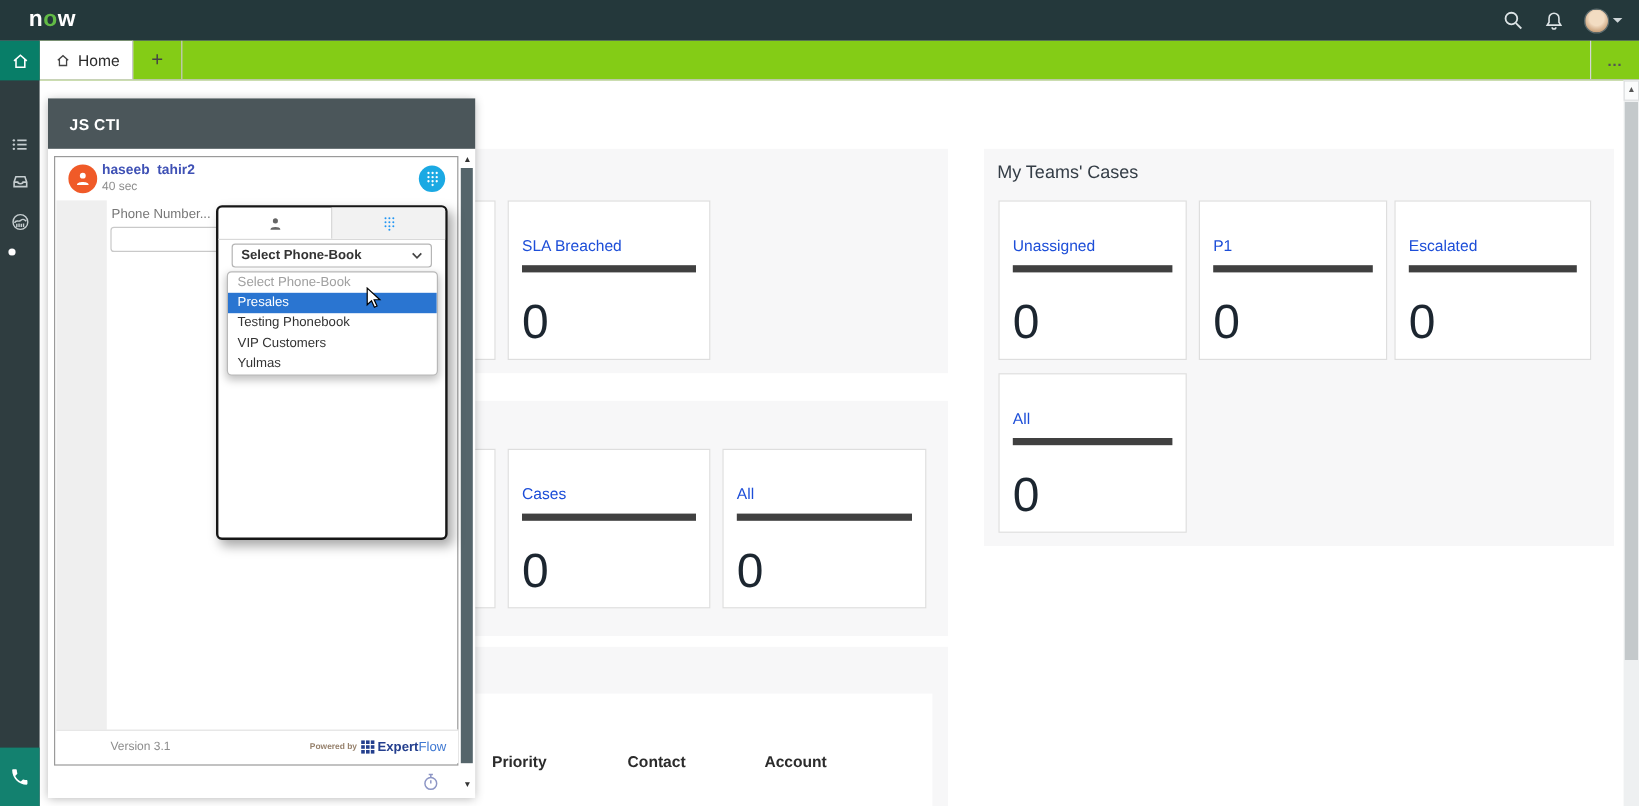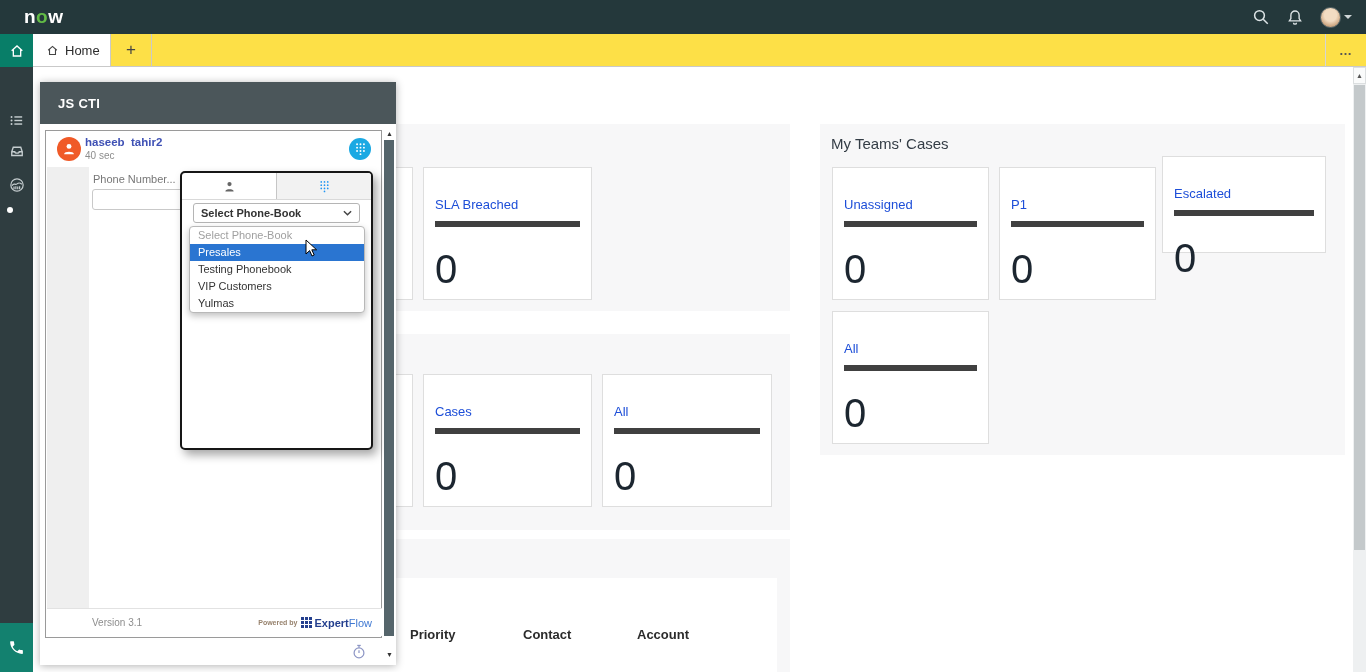--- a/index.html
+++ b/index.html
@@ -17,21 +17,21 @@
   
   .topbar{left:0;top:0;width:1366px;height:34px;background:var(--topbar-bg);}
   .logo{left:24px;top:6px;font-size:19px;font-weight:bold;color:#fff;letter-spacing:.5px;}
   .logo .o{color:var(--logo-green);}
   .top-icons{right:14px;top:0;height:34px;display:flex;align-items:center;gap:16px;}
   .top-icon{width:18px;height:18px;color:#dde4e6;}
   .avatar{width:21px;height:21px;border-radius:50%;background:radial-gradient(circle at 50% 38%,#f2dcc2 0 40%,#caa27c 75%,#9d7a55);border:1px solid #5c6b6e;}
   .caret-down{width:0;height:0;border-left:4px solid transparent;border-right:4px solid transparent;border-top:4px solid #cfd6d8;}
 
   
-  .tabbar{left:33px;top:34px;width:1333px;height:33px;background:#fde047;border-bottom:1px solid #c9c9c9;}
+  .tabbar{left:33px;top:34px;width:1333px;height:33px;background:#84cc16;border-bottom:1px solid #c9c9c9;}
   .tab-home{left:0;top:0;width:78px;height:32px;border-right:1px solid #c9c9c9;display:flex;align-items:center;gap:6px;padding-left:13px;background:#fff;}
   .tab-home span{font-size:13px;color:#2c2c2c;}
   .tab-plus{left:78px;top:0;width:41px;height:32px;border-right:1px solid #c9c9c9;display:flex;align-items:center;justify-content:center;font-size:17px;color:#444;}
   .tab-more{right:0;top:0;width:41px;height:32px;border-left:1px solid #d5d5d5;display:flex;align-items:center;justify-content:center;color:#555;font-size:13px;font-weight:bold;letter-spacing:1px;}
 
   
   .sidebar{left:0;top:34px;width:33px;height:638px;background:var(--sidebar-bg);}
   .side-home{left:0;top:0;width:33px;height:33px;background:var(--nav-green);display:flex;align-items:center;justify-content:center;color:#fff;}
   .side-icon{left:0;width:33px;height:30px;display:flex;align-items:center;justify-content:center;color:#c6ced0;}
   .side-phone{left:0;top:589px;width:33px;height:49px;background:var(--phone-green);display:flex;align-items:center;justify-content:center;color:#fff;}
@@ -201,21 +201,21 @@
   <div class="abs gray-sec" style="left:820px;top:124px;width:525px;height:331px;">
     <div class="abs sec-title" style="left:11px;top:11px;">My Teams' Cases</div>
     <div class="stat-card" style="left:12px;top:43px;width:157px;height:133px;">
       <div class="stat-label">Unassigned</div>
       <div class="stat-value">0</div>
     </div>
     <div class="stat-card" style="left:179px;top:43px;width:157px;height:133px;">
       <div class="stat-label">P1</div>
       <div class="stat-value">0</div>
     </div>
-    <div class="stat-card" style="left:342px;top:32px;width:164px;height:97px;">
+    <div class="stat-card" style="left:342px;top:43px;width:164px;height:133px;">
       <div class="stat-label">Escalated</div>
       <div class="stat-value">0</div>
     </div>
     <div class="stat-card" style="left:12px;top:187px;width:157px;height:133px;">
       <div class="stat-label">All</div>
       <div class="stat-value">0</div>
     </div>
   </div>
 
   <div class="abs cti">

